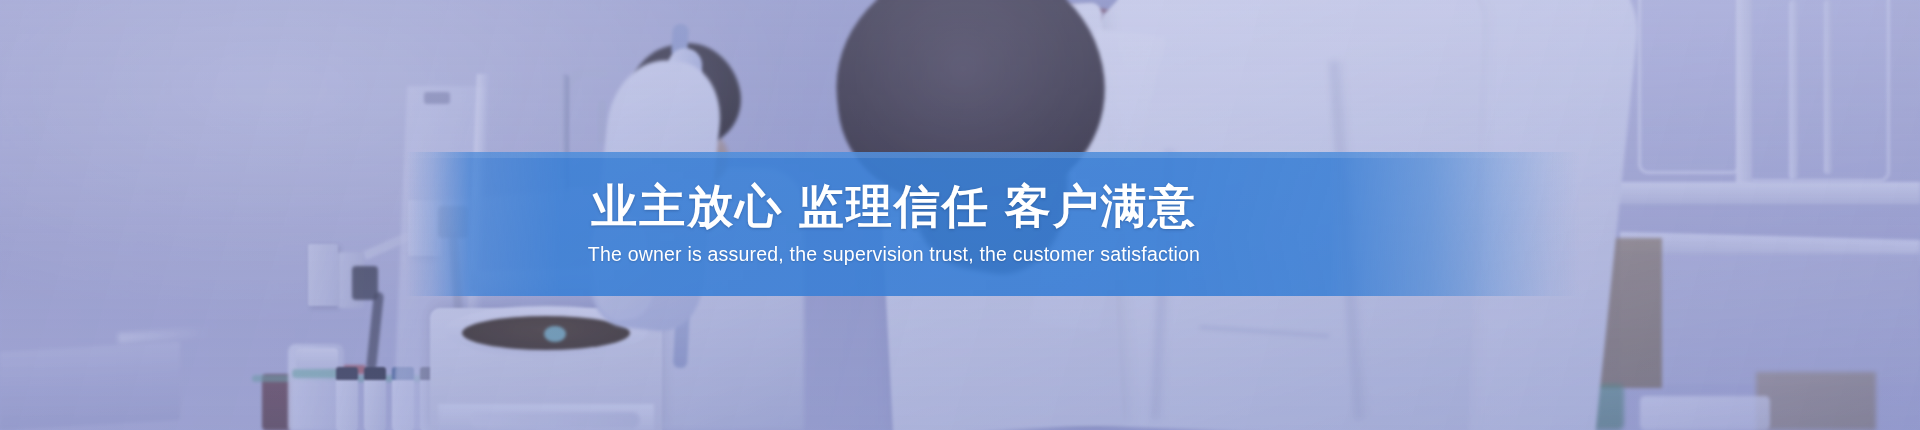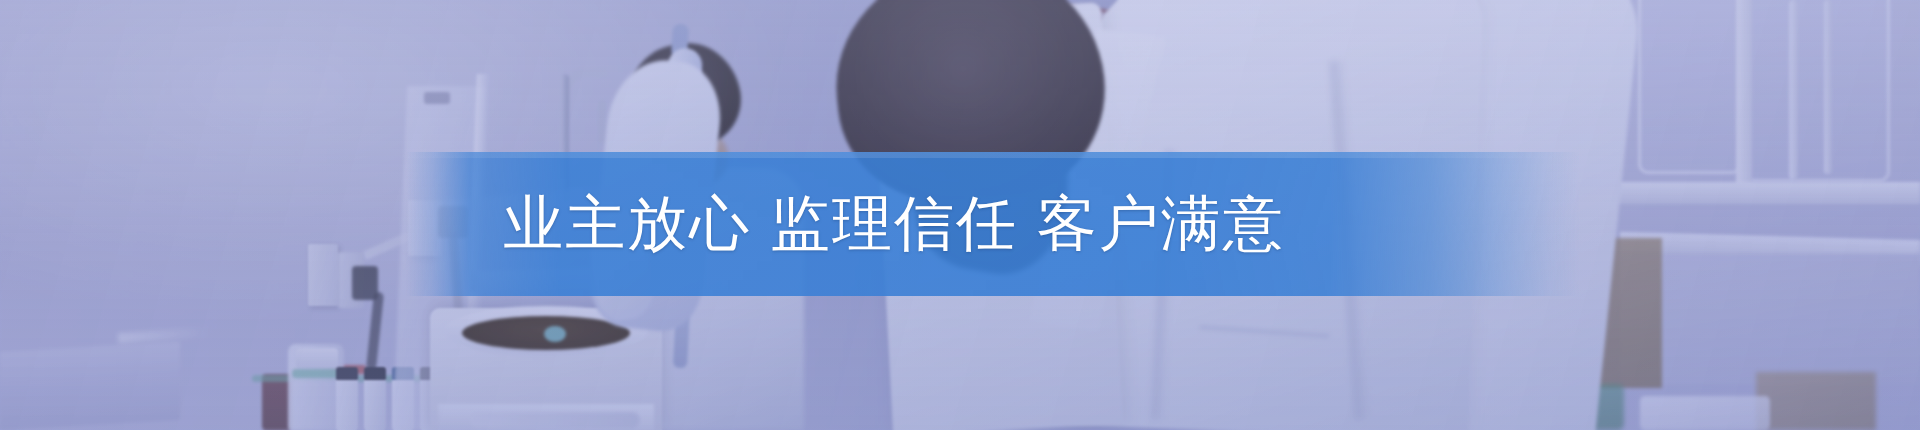--- a/index.html
+++ b/index.html
@@ -461,25 +461,25 @@
   
   .text-block {
     position:absolute;
     left:0; top:152px; width:1920px; height:144px;
     display:flex; flex-direction:column;
     align-items:center; justify-content:center;
     gap:2px;
   }
   .headline {
     color:#ffffff;
-    font-size:60px;
+    font-size:46px;
     line-height:1.0;
     letter-spacing:2px;
     white-space:nowrap;
-    font-weight:400;
+    font-weight:700;
     text-shadow:0 1px 3px rgba(24,54,104,.35);
     margin-left:-132px;
   }
   .subline {
     color:#ffffff;
     font-size:19.5px;
     line-height:1.0;
     letter-spacing:.2px;
     white-space:nowrap;
     font-weight:400;
@@ -587,15 +587,16 @@
     <div class="photo-soft"></div>
     <div class="grade"></div>
     <div class="grade-lift"></div>
   </div>
 
   <div class="band"></div>
   <div class="band-top-sheen"></div>
 
   <div class="text-block">
     <div class="headline">业主放心 监理信任  客户满意</div>
+    <div class="subline">The owner is assured, the supervision trust, the customer satisfaction</div>
   </div>
 
 </div>
 
 </body></html>

